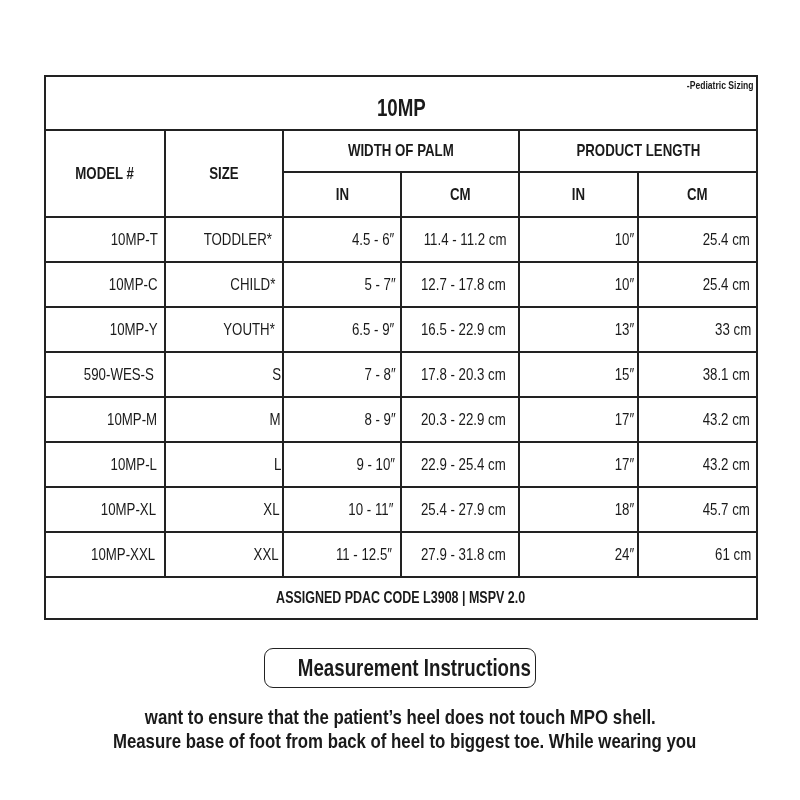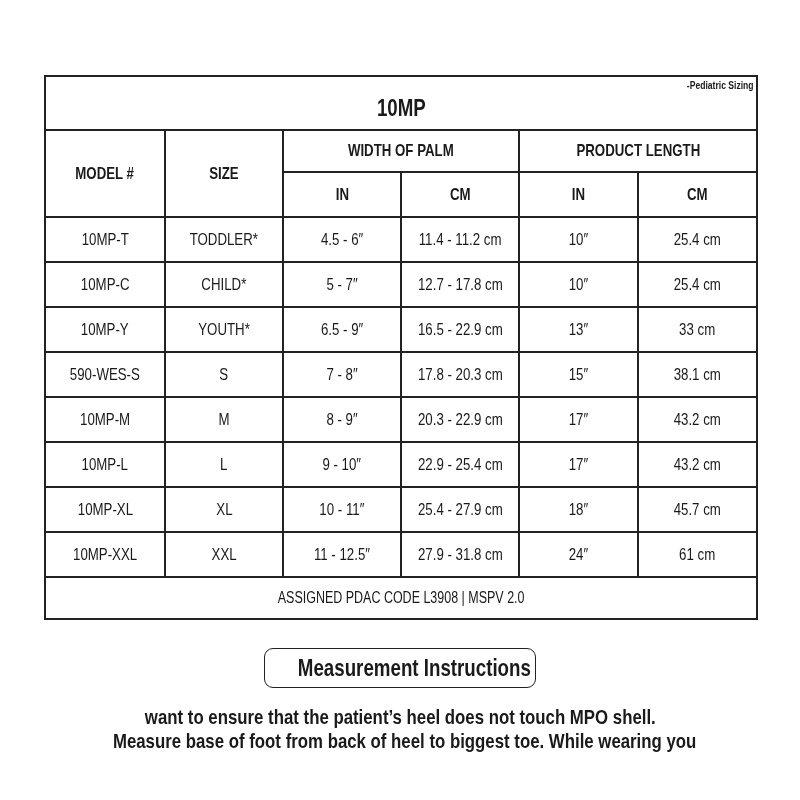--- a/index.html
+++ b/index.html
@@ -9,22 +9,22 @@
   table.chart { position:absolute; left:44px; top:75px; width:712px; border-collapse:collapse;
                 table-layout:fixed; border:2px solid #222; }
   table.chart td, table.chart th { border:2px solid #222; text-align:center; vertical-align:middle;
                 padding:0; font-weight:normal; font-size:17px; overflow:hidden; }
   tr.title-row td { height:52px; position:relative; }
   .title { font-size:24px; font-weight:bold; position:relative; top:5px; }
   .subtitle { position:absolute; right:2px; top:2px; font-size:11px; font-weight:bold; }
   .subtitle .cond { transform-origin:right; }
   tr.head1 td { height:40px; font-weight:bold; }
   tr.head2 td { height:43px; font-weight:bold;margin-left:15px; }
-  tr.data td { height:43px; }
-  tr.foot td { height:40px; font-weight:normal; font-size:16px; }
+  tr.data td { height:43px;text-align:right; }
+  tr.foot td { height:40px; font-weight:bold; font-size:16px; }
   .instr-box { position:absolute; left:264px; top:648px; width:270px; height:38px;
                border:1.5px solid #222; border-radius:9px; text-align:center;
                line-height:38px; font-size:24px; font-weight:bold; }
   .instr-text { position:absolute; left:40px; top:705px; width:720px; text-align:center;
                 font-size:21px; font-weight:bold; line-height:24px; }
   .instr-text .cond { transform:scaleX(0.8); }
 </style>
 </head>
 <body>
 

